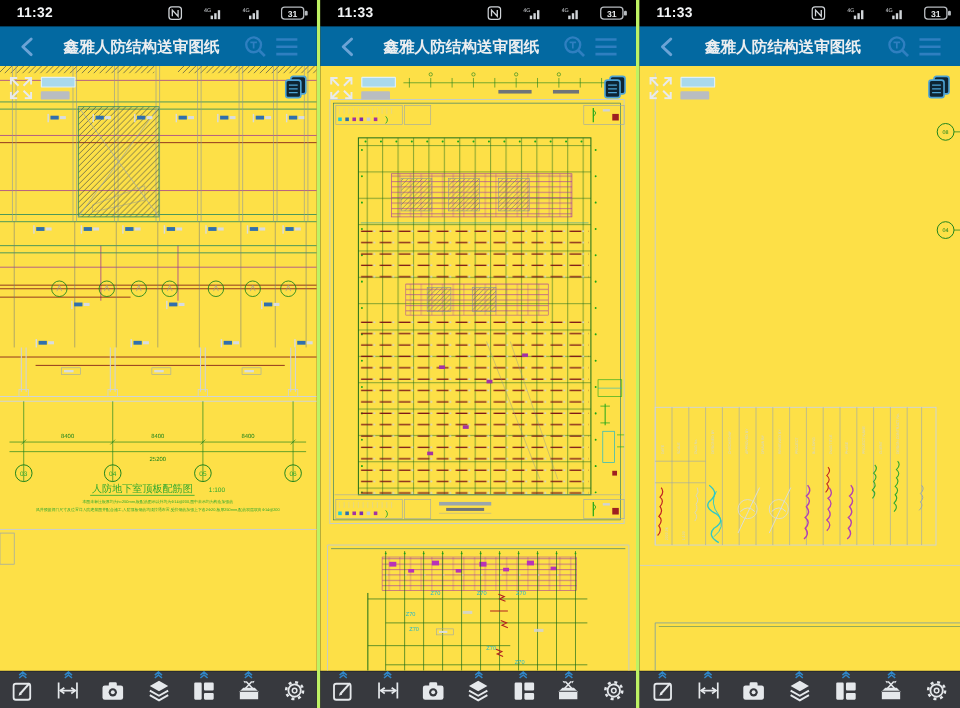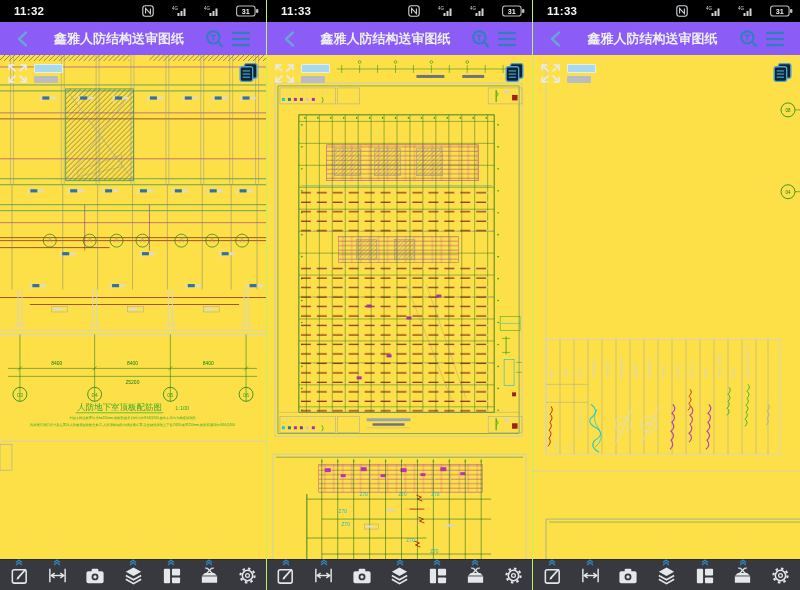--- a/index.html
+++ b/index.html
@@ -1,25 +1,25 @@
 <!DOCTYPE html>
 <html><head>
 <meta charset="utf-8">
 <style>
   html,body{margin:0;padding:0}
   body{width:800px;height:590px;background:#000;display:flex;overflow:hidden;
        font-family:"Liberation Sans",sans-serif}
   .panel{width:267px;height:590px;display:flex;flex-direction:column;box-sizing:border-box;position:relative}
   .panel.mid{width:266px}
-  .panel.sep{border-right:1px solid #bef264}
+  .panel.sep{border-right:3px solid #bef264}
   .statusbar{height:22px;background:#000;display:flex;align-items:center;justify-content:space-between;
              padding:0 7px 0 14px;flex:0 0 auto}
   .time{color:#f2f4f6;font-size:11.5px;font-weight:bold;letter-spacing:.3px}
   .sicons{display:flex;align-items:center;gap:18px}
-  .titlebar{height:33px;background:#8b5cf6;display:flex;align-items:center;gap:4px;padding:0 14px;flex:0 0 auto}
+  .titlebar{height:33px;background:#0369a1;display:flex;align-items:center;gap:4px;padding:0 14px;flex:0 0 auto}
   .title{flex:1;text-align:center;color:#eceef0;font-size:13px;font-weight:bold;white-space:nowrap;overflow:hidden}
   .content{flex:1;position:relative;background:#fde047;overflow:hidden}
   .cad{position:absolute;left:0;top:0;width:100%;height:100%}
   .fsbtn{position:absolute;top:9px;left:8px;line-height:0}
   .scalebars{position:absolute;top:9px;left:34px;display:flex;flex-direction:column;gap:3px}
   .sb1{width:27px;height:7px;background:#a9d9ec;border:1px solid #dff0f8;border-radius:1px}
   .sb2{width:24px;height:7px;background:#b9bdc1;border-radius:1px}
   .sheetsbtn{position:absolute;top:6px;right:6px;line-height:0}
   .toolbar{height:30px;background:#37393e;border-top:1px solid #2a2c30;display:flex;align-items:center;flex:0 0 auto}
   .tbtn{flex:1;height:100%;display:flex;align-items:center;justify-content:center;position:relative}

